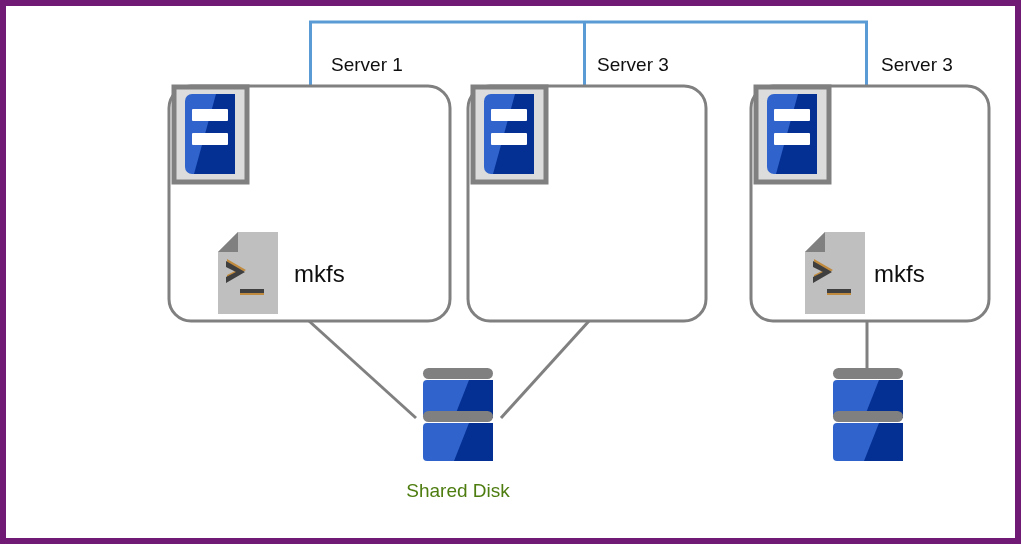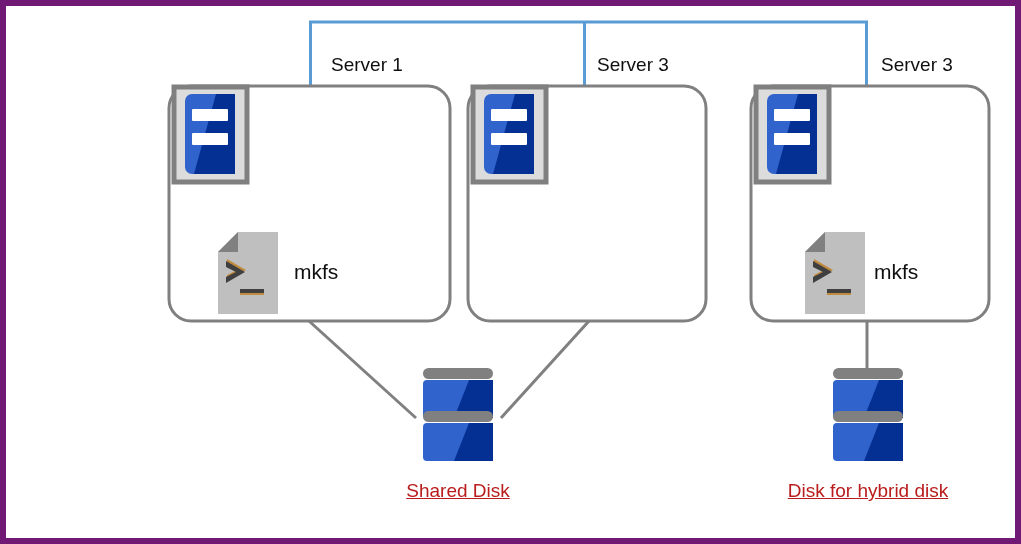--- a/index.html
+++ b/index.html
@@ -29,28 +29,27 @@
   .label {
     position: absolute;
     font-size: 19px;
     color: #0f0f0f;
     white-space: nowrap;
     line-height: 1.3;
   }
   .caption {
     position: absolute;
     font-size: 19px;
-    color: #b91c1c;
+    color: #4d7c0f;
     text-align: center;
     line-height: 1.35;
-    text-decoration: underline;
   }
   .mkfs-label {
     position: absolute;
-    font-size: 21px;
+    font-size: 24px;
     color: #0f0f0f;
     white-space: nowrap;
   }
 </style>
 </head>
 <body>
 
 <div id="canvas">
 
   <svg class="svg-layer" viewBox="0 0 1021 544">
@@ -160,16 +159,15 @@
 
   <div class="mkfs-label" style="left:288px; top:254px;">mkfs</div>
 
   <div class="mkfs-label" style="left:868px; top:254px;">mkfs</div>
 
   <div class="caption" style="left:302px; top:472px; width:300px;">
     <div>Shared Disk</div>
   </div>
 
   <div class="caption" style="left:737px; top:472px; width:250px;">
-    <div>Disk for hybrid disk</div>
   </div>
 
 </div>
 
 </body></html>

